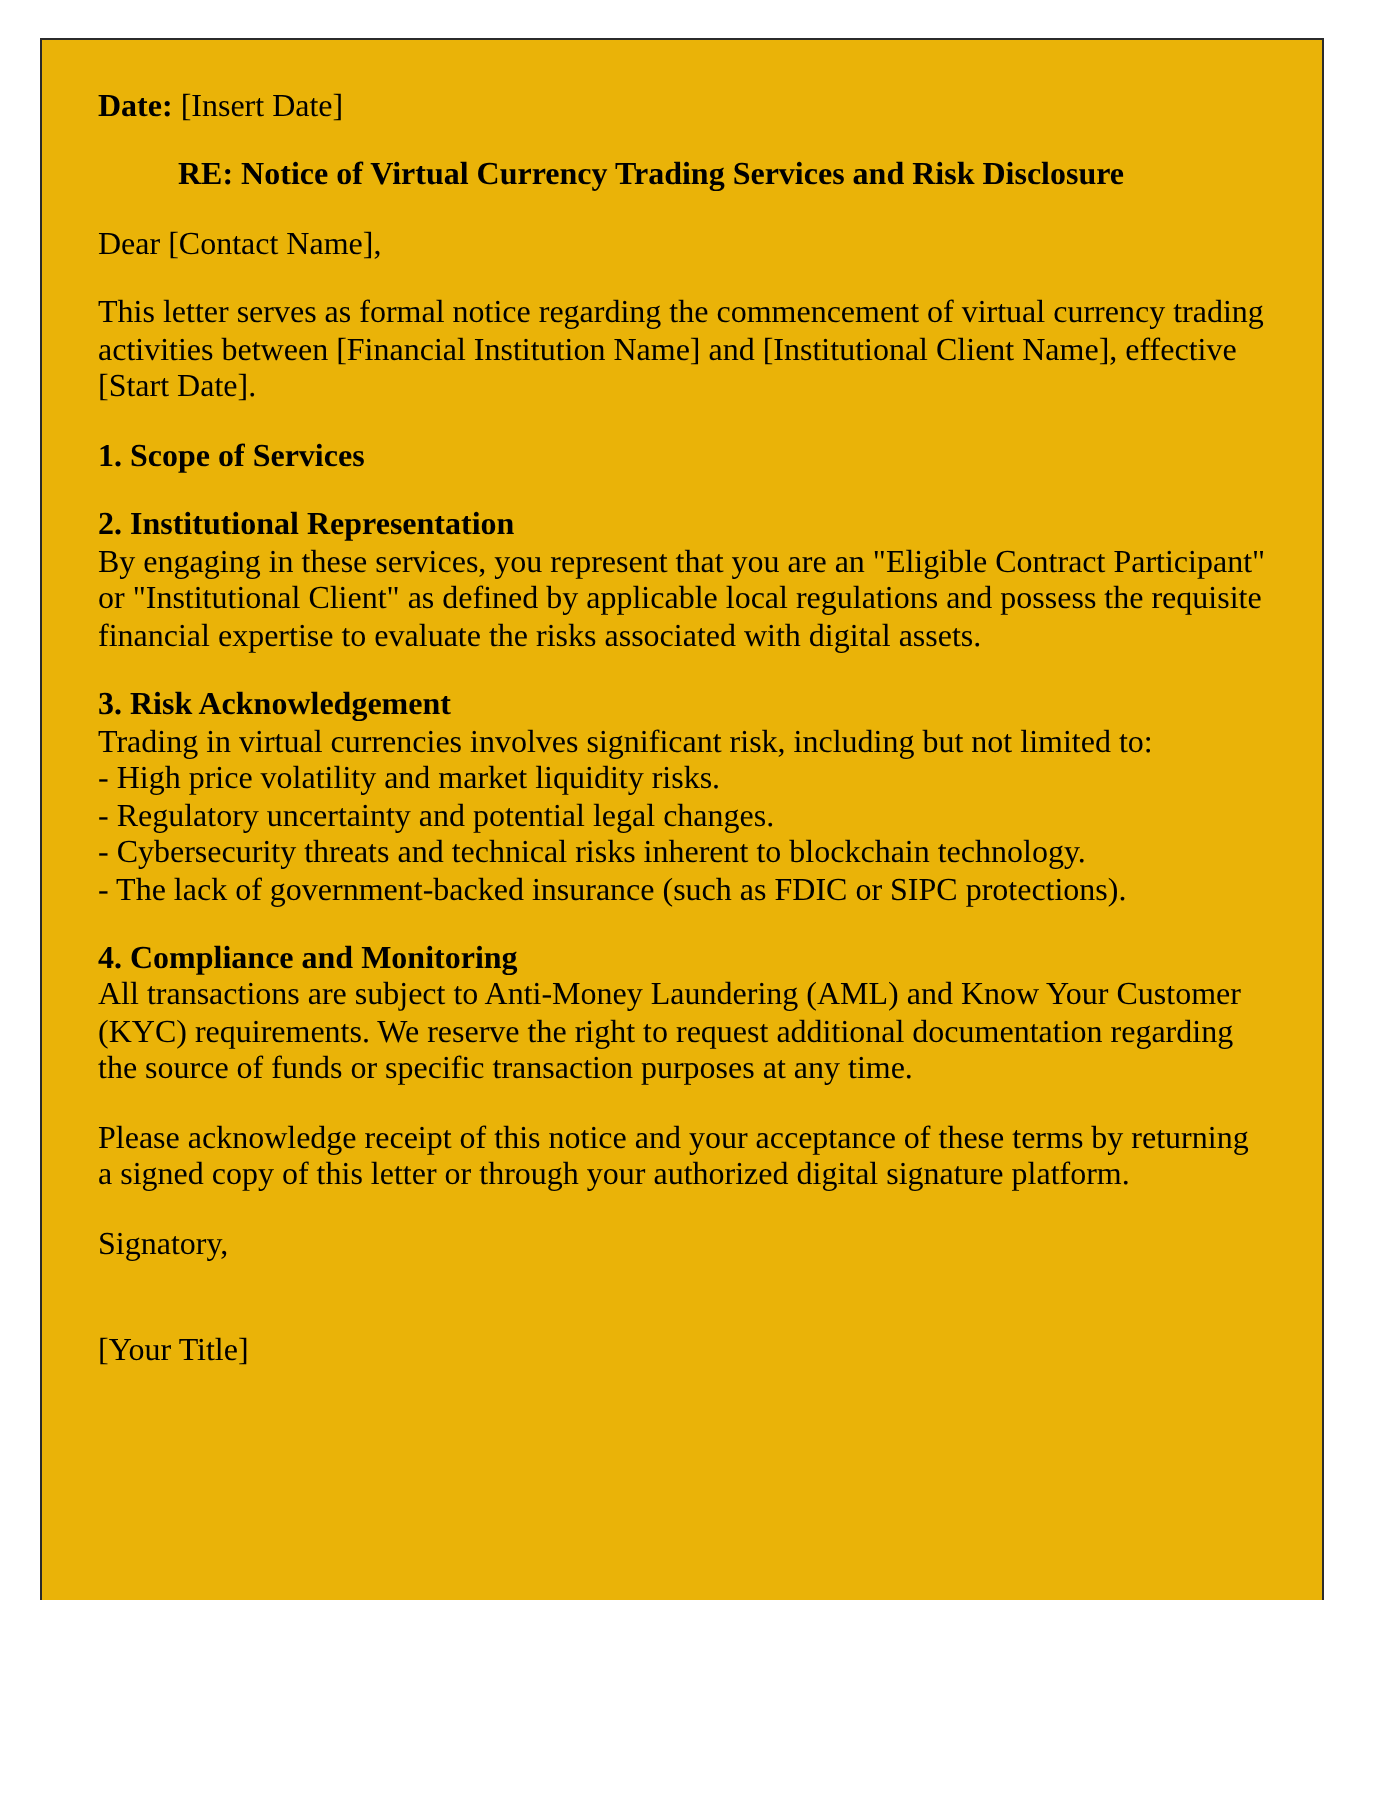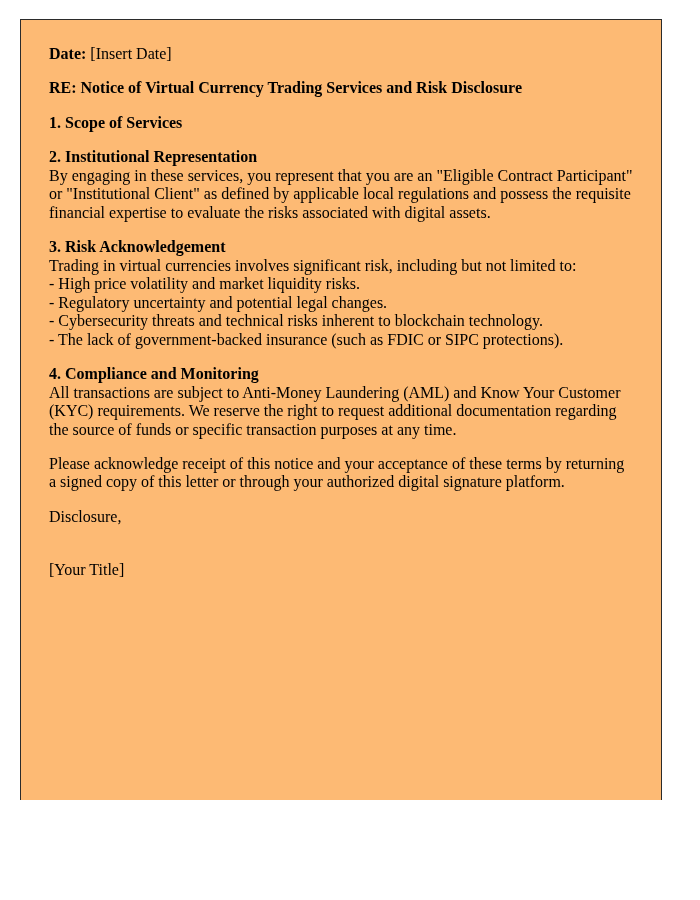--- a/index.html
+++ b/index.html
@@ -17,46 +17,48 @@
   }
   .letter-box {
     position: absolute;
     left: 20px;
     top: 19px;
     width: 642px;
     height: 781px;
     border: 1px solid #2b2b2b;
     border-bottom: none;
     padding: 25px 28px 0 28px;
-    background: #fdba74;
+    background: #eab308;
     overflow: hidden;
   }
   .para { margin: 16px 0; }
   .letter-box .para:first-child { margin-top: 0; }
-  .bold { font-weight: bold; }
+  .bold { font-weight: bold; margin-left: 40px; }
 </style>
 </head>
 <body>
 
 <div class="letter-box">
 
   <p class="para"><b>Date:</b><span> [Insert Date]</span></p>
 
 
   <p class="para bold">RE: Notice of Virtual Currency Trading Services and Risk Disclosure</p>
 
+  <p class="para">Dear [Contact Name],</p>
 
+  <p class="para">This letter serves as formal notice regarding the commencement of virtual currency trading activities between [Financial Institution Name] and [Institutional Client Name], effective [Start Date].</p>
 
   <p class="para"><b>1. Scope of Services</b><br></p>
 
   <p class="para"><b>2. Institutional Representation</b><br><span>By engaging in these services, you represent that you are an "Eligible Contract Participant" or "Institutional Client" as defined by applicable local regulations and possess the requisite financial expertise to evaluate the risks associated with digital assets.</span></p>
 
   <p class="para"><b>3. Risk Acknowledgement</b><br><span>Trading in virtual currencies involves significant risk, including but not limited to:</span><br><span>- High price volatility and market liquidity risks.</span><br><span>- Regulatory uncertainty and potential legal changes.</span><br><span>- Cybersecurity threats and technical risks inherent to blockchain technology.</span><br><span>- The lack of government-backed insurance (such as FDIC or SIPC protections).</span></p>
 
   <p class="para"><b>4. Compliance and Monitoring</b><br><span>All transactions are subject to Anti-Money Laundering (AML) and Know Your Customer (KYC) requirements. We reserve the right to request additional documentation regarding the source of funds or specific transaction purposes at any time.</span></p>
 
   <p class="para">Please acknowledge receipt of this notice and your acceptance of these terms by returning a signed copy of this letter or through your authorized digital signature platform.</p>
 
-  <p class="para">Disclosure,</p>
+  <p class="para">Signatory,</p>
 
   <p class="para"><br><span>[Your Title]</span></p>
 
 </div>
 
 </body></html>

